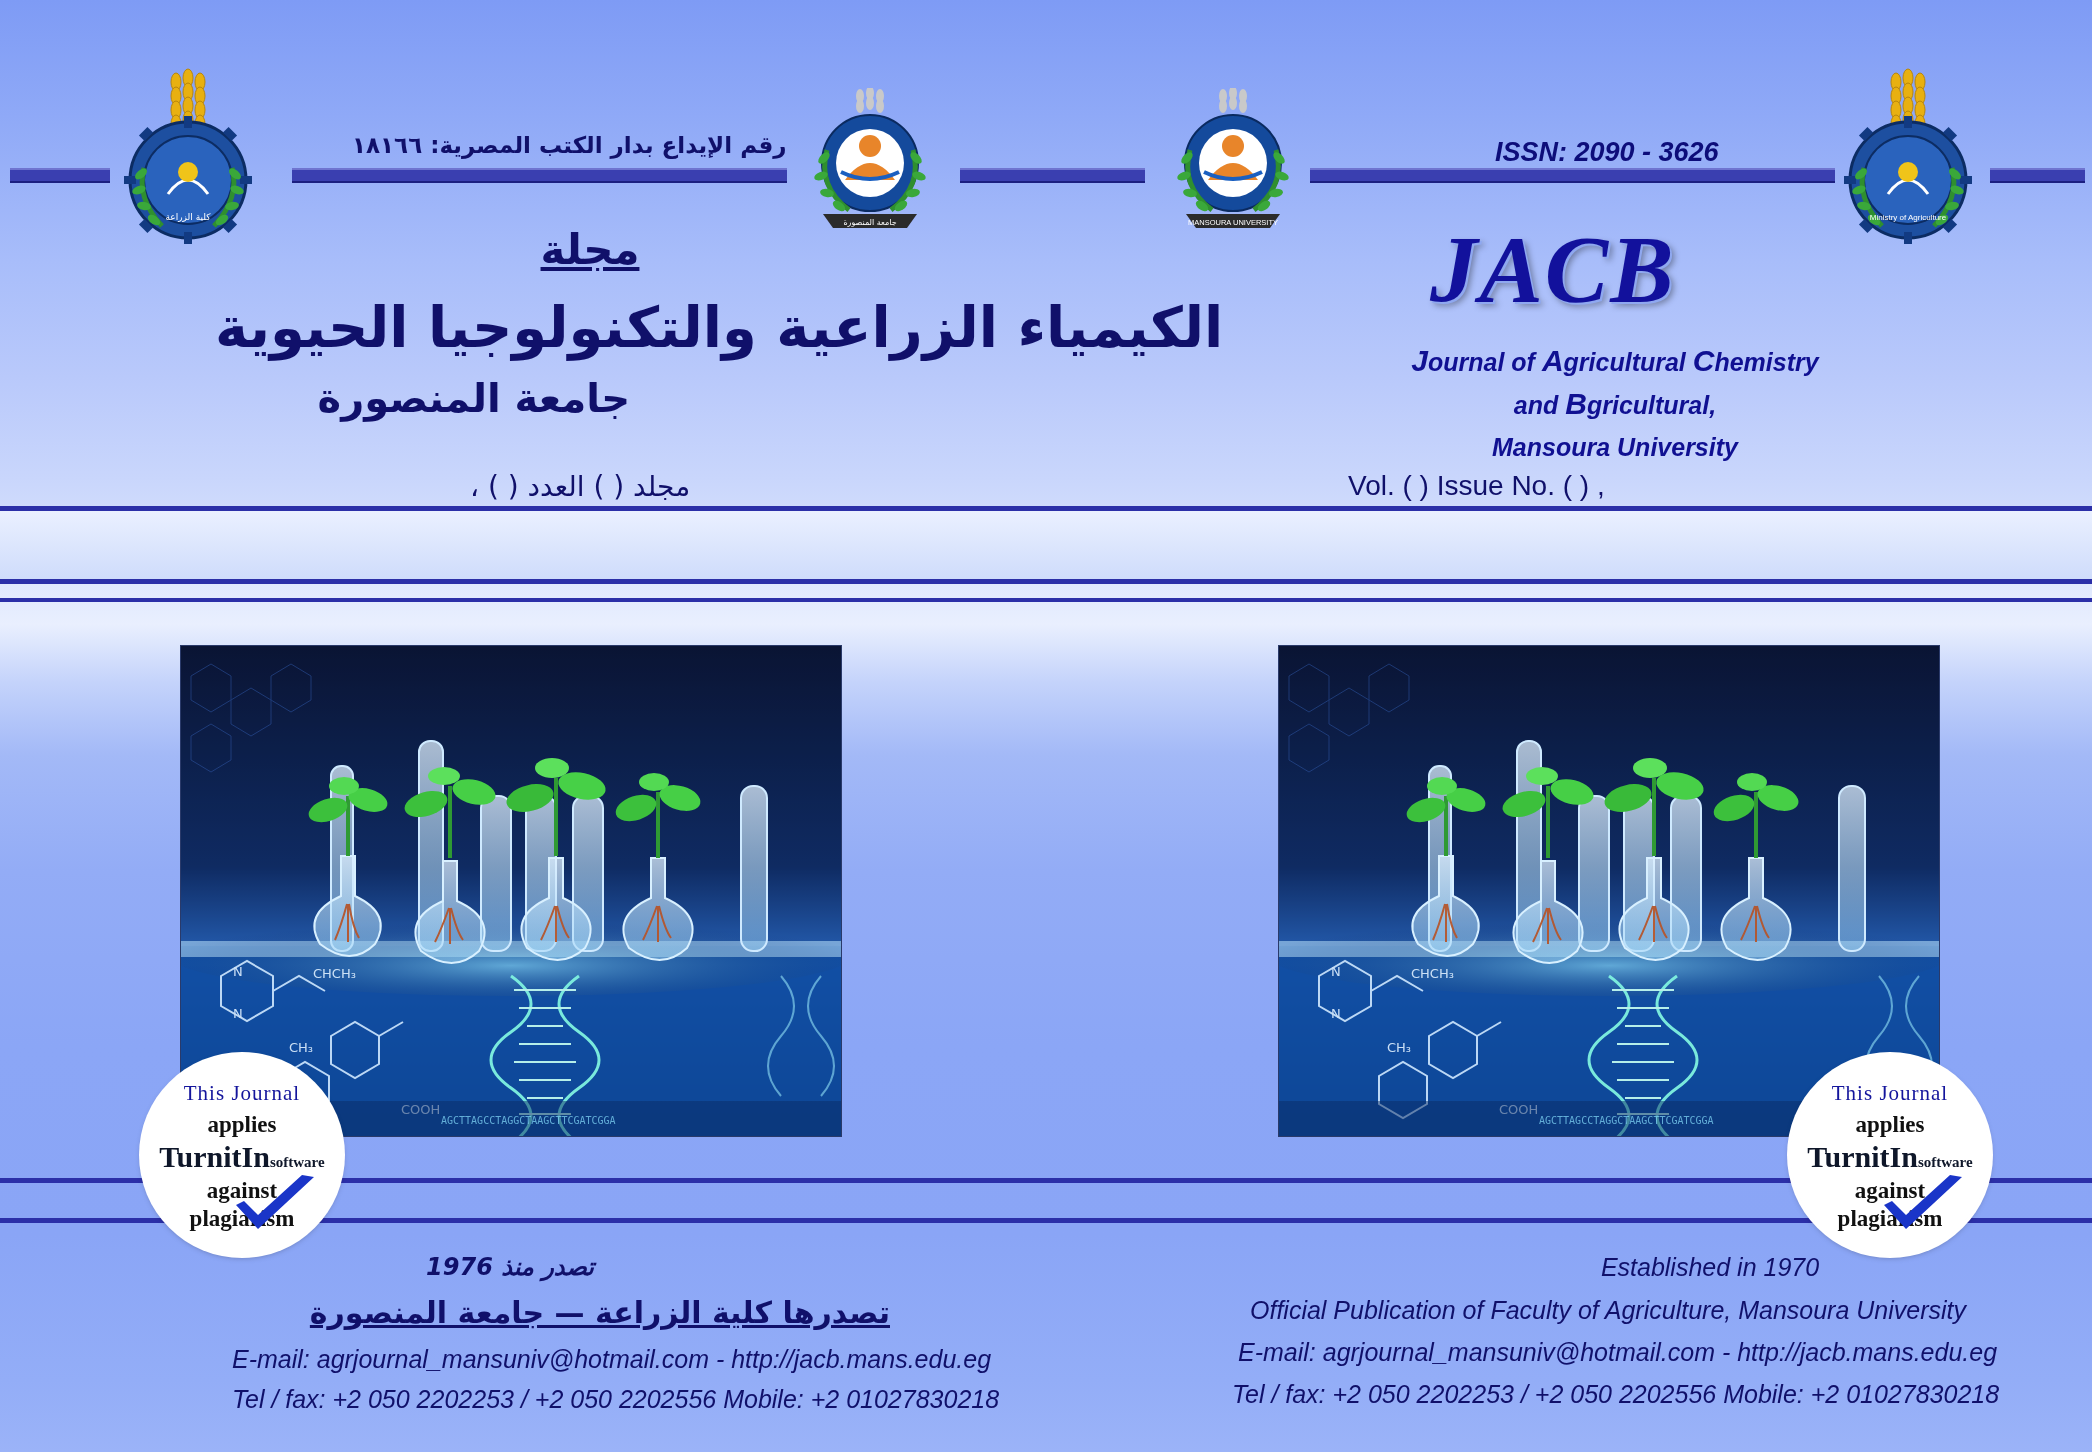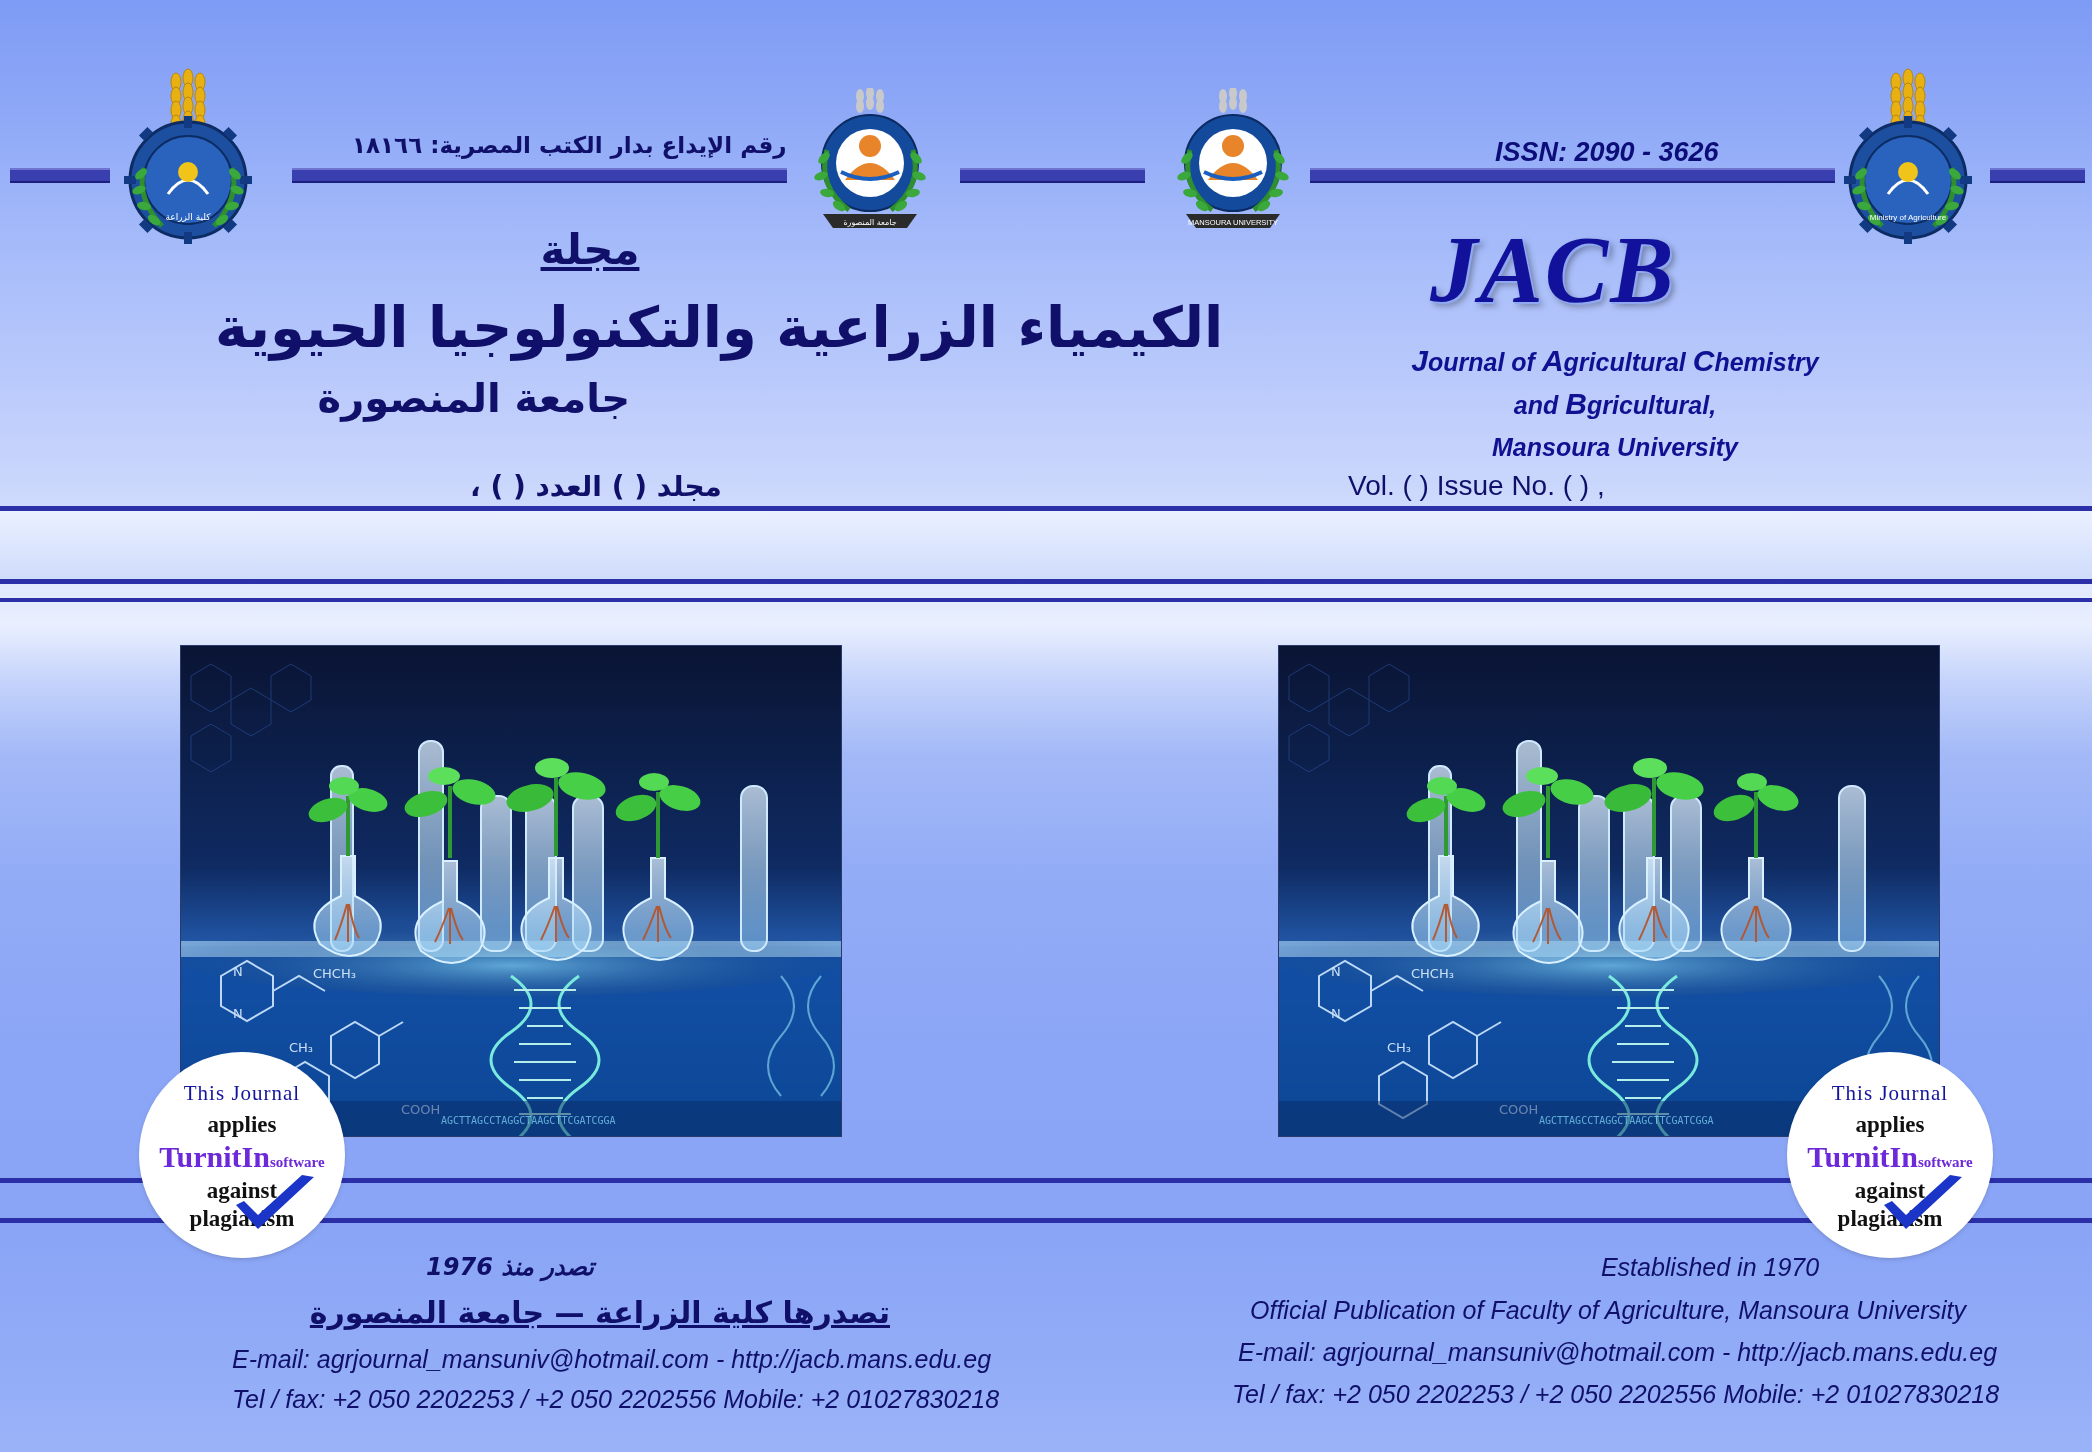--- a/index.html
+++ b/index.html
@@ -137,21 +137,21 @@
     font-family: "Liberation Serif", serif;
     font-weight: bold;
     font-size: 23px;
     color: #111111;
     margin-top: 6px;
   }
   .seal .l3 {
     font-family: "Liberation Serif", serif;
     font-weight: bold;
     font-size: 30px;
-    color: #6d28d9;
+    color: #0f172a;
     margin-top: 2px;
   }
   .seal .l3 small { font-size: 15px; font-weight: bold; }
   .seal .l4 {
     font-family: "Liberation Serif", serif;
     font-weight: bold;
     font-size: 23px;
     color: #111111;
     margin-top: 4px;
   }
@@ -376,21 +376,21 @@
   <div class="jacb-sub" style="left:1380px; top:340px; width:470px;">
     <div>
       <span class="cap">J</span><span>ournal of </span><span class="cap">A</span><span>gricultural </span><span class="cap">C</span><span>hemistry</span>
     </div>
     <div>
       <span>and </span><span class="cap">B</span><span>gricultural,</span>
     </div>
     <div>Mansoura University</div>
   </div>
 
-  <div class="volline ar" style="left:470px; top:470px; font-weight:bold;">مجلد (   )   العدد (   )          ،</div>
+  <div class="volline ar" style="left:470px; top:470px; font-weight:normal;">مجلد (   )   العدد (   )          ،</div>
   <div class="volline en" style="left:1348px; top:470px;">Vol. (    )    Issue No.  (    )              ,</div>
 
   <div class="hbar" style="top:506px; height:5px;"></div>
   <div class="band" style="top:511px; height:68px; background:linear-gradient(180deg,#eaf0ff 0%, #cfdcfb 100%);"></div>
   <div class="hbar" style="top:579px; height:5px;"></div>
   <div class="hbar" style="top:598px; height:4px;"></div>
 
   <div class="coverimg" style="left:180px; top:645px; width:660px; height:490px;">
     <svg width="660" height="490" viewBox="0 0 660 490" preserveAspectRatio="none">
       <defs>

